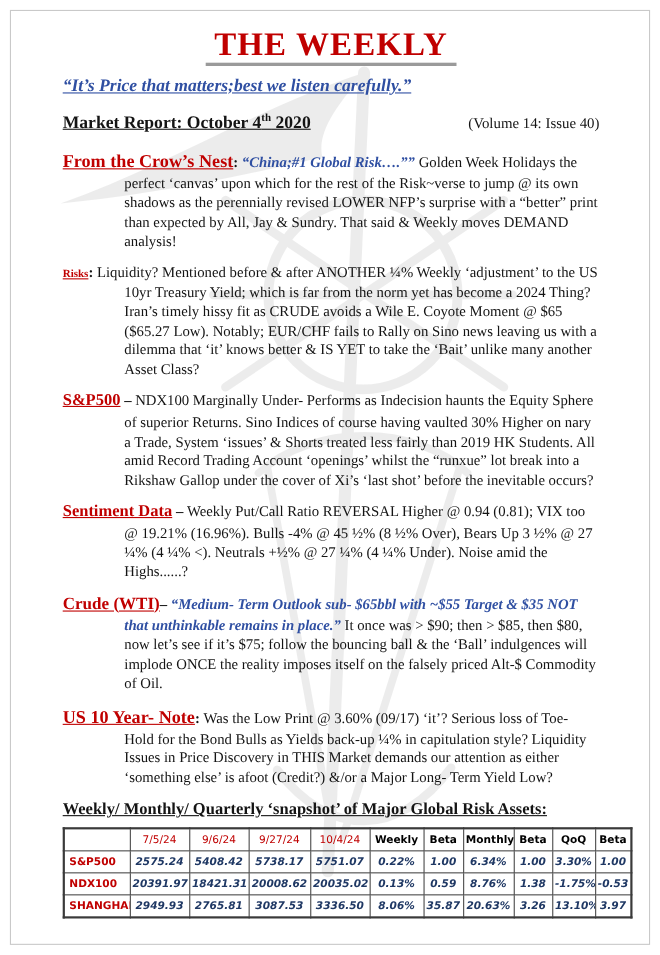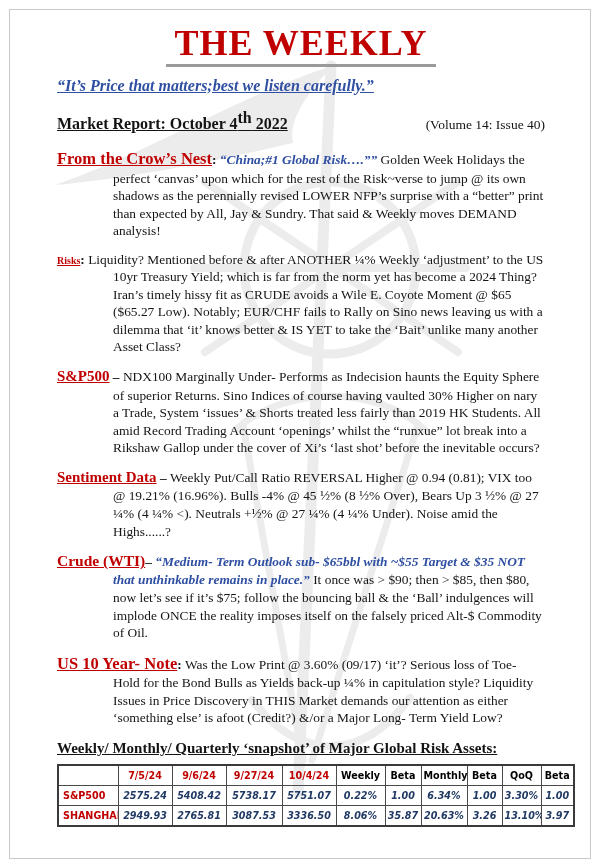--- a/index.html
+++ b/index.html
@@ -29,21 +29,21 @@
     pointer-events:none;
   }
   .content{
     position:relative;
     padding:24px 55px 0 57px;
   }
   .title-wrap{text-align:center;margin:0 0 10px 0;}
   .title{
     display:inline-block;
     color:var(--red);
-    font-size:36px;
+    font-size:30px;
     font-weight:bold;
     letter-spacing:1px;
     border-bottom:3px solid #9a9a9a;
     padding:0 8px 0 8px;
     line-height:1.1;
   }
   .tagline-wrap{margin:0 0 14px 0;}
   .tagline{
     color:var(--blue);
     font-size:16px;
@@ -51,21 +51,21 @@
     font-style:italic;
     text-decoration:underline;
   }
   .report-row{
     display:flex;justify-content:space-between;align-items:baseline;
     margin:0 0 15px 0;
   }
   .report-title{
     font-size:16px;font-weight:bold;text-decoration:underline;
   }
-  .report-title sup{font-size:16px;}
+  .report-title sup{font-size:10px;}
   .volume{font-size:13.5px;}
   .section{
     margin:0 0 11px 56px;
     text-indent:-56px;
     font-size:13.4px;
     line-height:1.31;
   }
   .sec-head{
     color:var(--red);
     font-weight:bold;
@@ -96,21 +96,21 @@
   }
   table.snapshot th,table.snapshot td{
     border:1px solid #4a4a4a;
     padding:2px 2px;
     font-size:9.6px;
     text-align:center;
     white-space:nowrap;
     overflow:hidden;
     height:15px;
   }
-  table.snapshot th.date{color:var(--red);font-weight:bold;margin-top:39px;}
+  table.snapshot th.date{color:var(--red);font-weight:normal;margin-top:39px;}
   table.snapshot th.stat{color:#000;font-weight:bold;}
   table.snapshot th.rowlabel{
     color:var(--red);font-weight:bold;text-align:left;padding-left:4px;
   }
   table.snapshot td.val{
     color:var(--navy);font-weight:bold;font-style:italic;
   }
 </style>
 </head>
 <body>
@@ -138,21 +138,21 @@
 
     <div class="title-wrap">
       <span class="title">THE WEEKLY</span>
     </div>
 
     <div class="tagline-wrap">
       <span class="tagline">“It’s Price that matters;best we listen carefully.”</span>
     </div>
 
     <div class="report-row">
-      <span class="report-title"><span>Market Report: October 4</span><sup>th</sup><span> 2022</span></span>
+      <span class="report-title"><span>Market Report: October 4</span><sup>th</sup><span> 2020</span></span>
       <span class="volume">(Volume 14: Issue 40)</span>
     </div>
 
     <p class="section s-crows"><span class="sec-head">From the Crow’s Nest</span><span class="sec-sep">: </span><span class="sec-quote">“China;#1 Global Risk….””</span><span>  Golden Week Holidays the perfect ‘canvas’ upon which for the rest of the Risk~verse to jump @ its own shadows as the perennially revised LOWER NFP’s surprise with a “better” print than expected by All, Jay &amp; Sundry. That said &amp; Weekly moves DEMAND analysis!</span></p>
 
     <p class="section s-risks"><span class="sec-head">Risks</span><span class="sec-sep">:  </span><span>Liquidity? Mentioned before &amp; after ANOTHER ¼% Weekly ‘adjustment’ to the US 10yr Treasury Yield; which is far from the norm yet has become a 2024 Thing? Iran’s timely hissy fit as CRUDE avoids a Wile E. Coyote Moment @ $65 ($65.27 Low). Notably; EUR/CHF fails to Rally on Sino news leaving us with a dilemma that ‘it’ knows better &amp; IS YET to take the ‘Bait’ unlike many another Asset Class?</span></p>
 
     <p class="section s-sp500"><span class="sec-head">S&amp;P500</span><span class="sec-sep"> – </span><span>NDX100 Marginally Under- Performs as Indecision haunts the Equity Sphere of superior Returns. Sino Indices of course having vaulted 30% Higher on nary a Trade, System ‘issues’ &amp; Shorts treated less fairly than 2019 HK Students. All amid Record Trading Account ‘openings’ whilst the “runxue” lot break into a Rikshaw Gallop under the cover of Xi’s ‘last shot’ before the inevitable occurs?</span></p>
 
     <p class="section s-sent"><span class="sec-head">Sentiment Data</span><span class="sec-sep"> – </span><span>Weekly Put/Call Ratio REVERSAL Higher @ 0.94 (0.81); VIX too @ 19.21% (16.96%). Bulls -4% @ 45 ½% (8 ½% Over), Bears Up 3 ½% @ 27 ¼% (4 ¼% &lt;). Neutrals +½% @ 27 ¼% (4 ¼% Under). Noise amid the Highs......?</span></p>
@@ -200,20 +200,33 @@
             <td class="val">5738.17</td>
             <td class="val">5751.07</td>
             <td class="val">0.22%</td>
             <td class="val">1.00</td>
             <td class="val">6.34%</td>
             <td class="val">1.00</td>
             <td class="val">3.30%</td>
             <td class="val">1.00</td>
           </tr>
           <tr>
+            <th class="rowlabel">NDX100</th>
+            <td class="val">20391.97</td>
+            <td class="val">18421.31</td>
+            <td class="val">20008.62</td>
+            <td class="val">20035.02</td>
+            <td class="val">0.13%</td>
+            <td class="val">0.59</td>
+            <td class="val">8.76%</td>
+            <td class="val">1.38</td>
+            <td class="val">-1.75%</td>
+            <td class="val">-0.53</td>
+          </tr>
+          <tr>
             <th class="rowlabel">SHANGHAI</th>
             <td class="val">2949.93</td>
             <td class="val">2765.81</td>
             <td class="val">3087.53</td>
             <td class="val">3336.50</td>
             <td class="val">8.06%</td>
             <td class="val">35.87</td>
             <td class="val">20.63%</td>
             <td class="val">3.26</td>
             <td class="val">13.10%</td>

